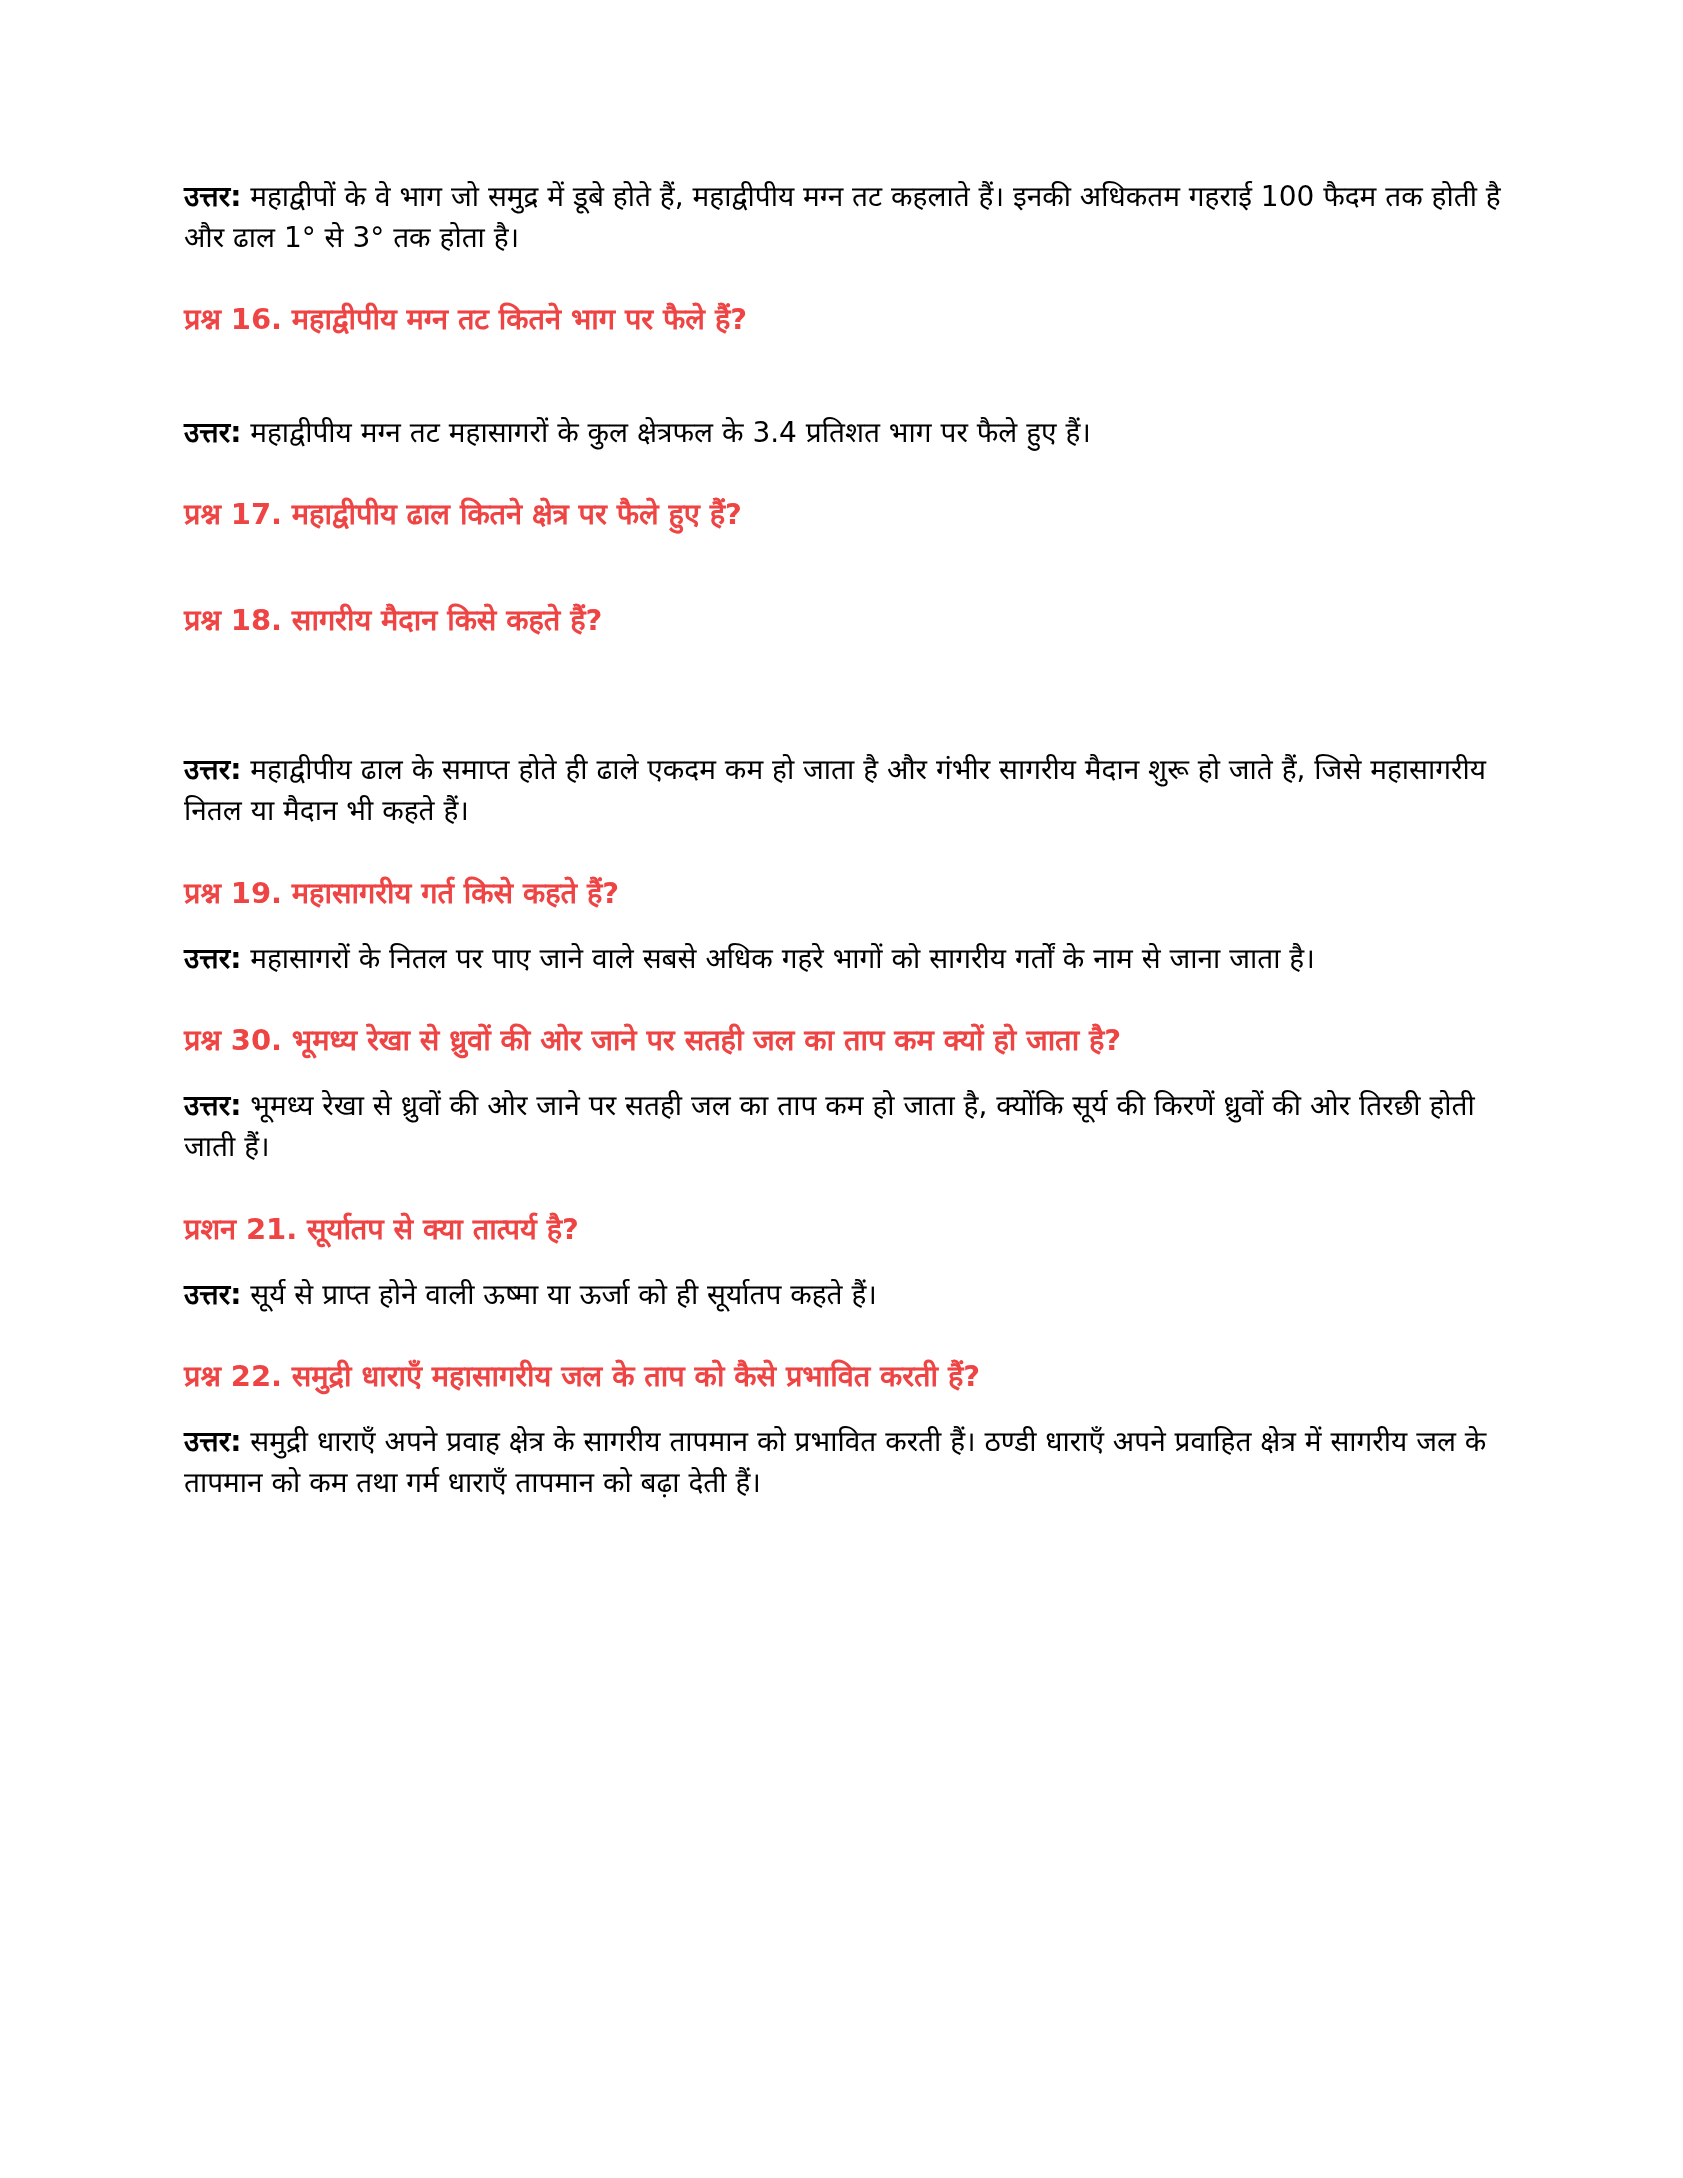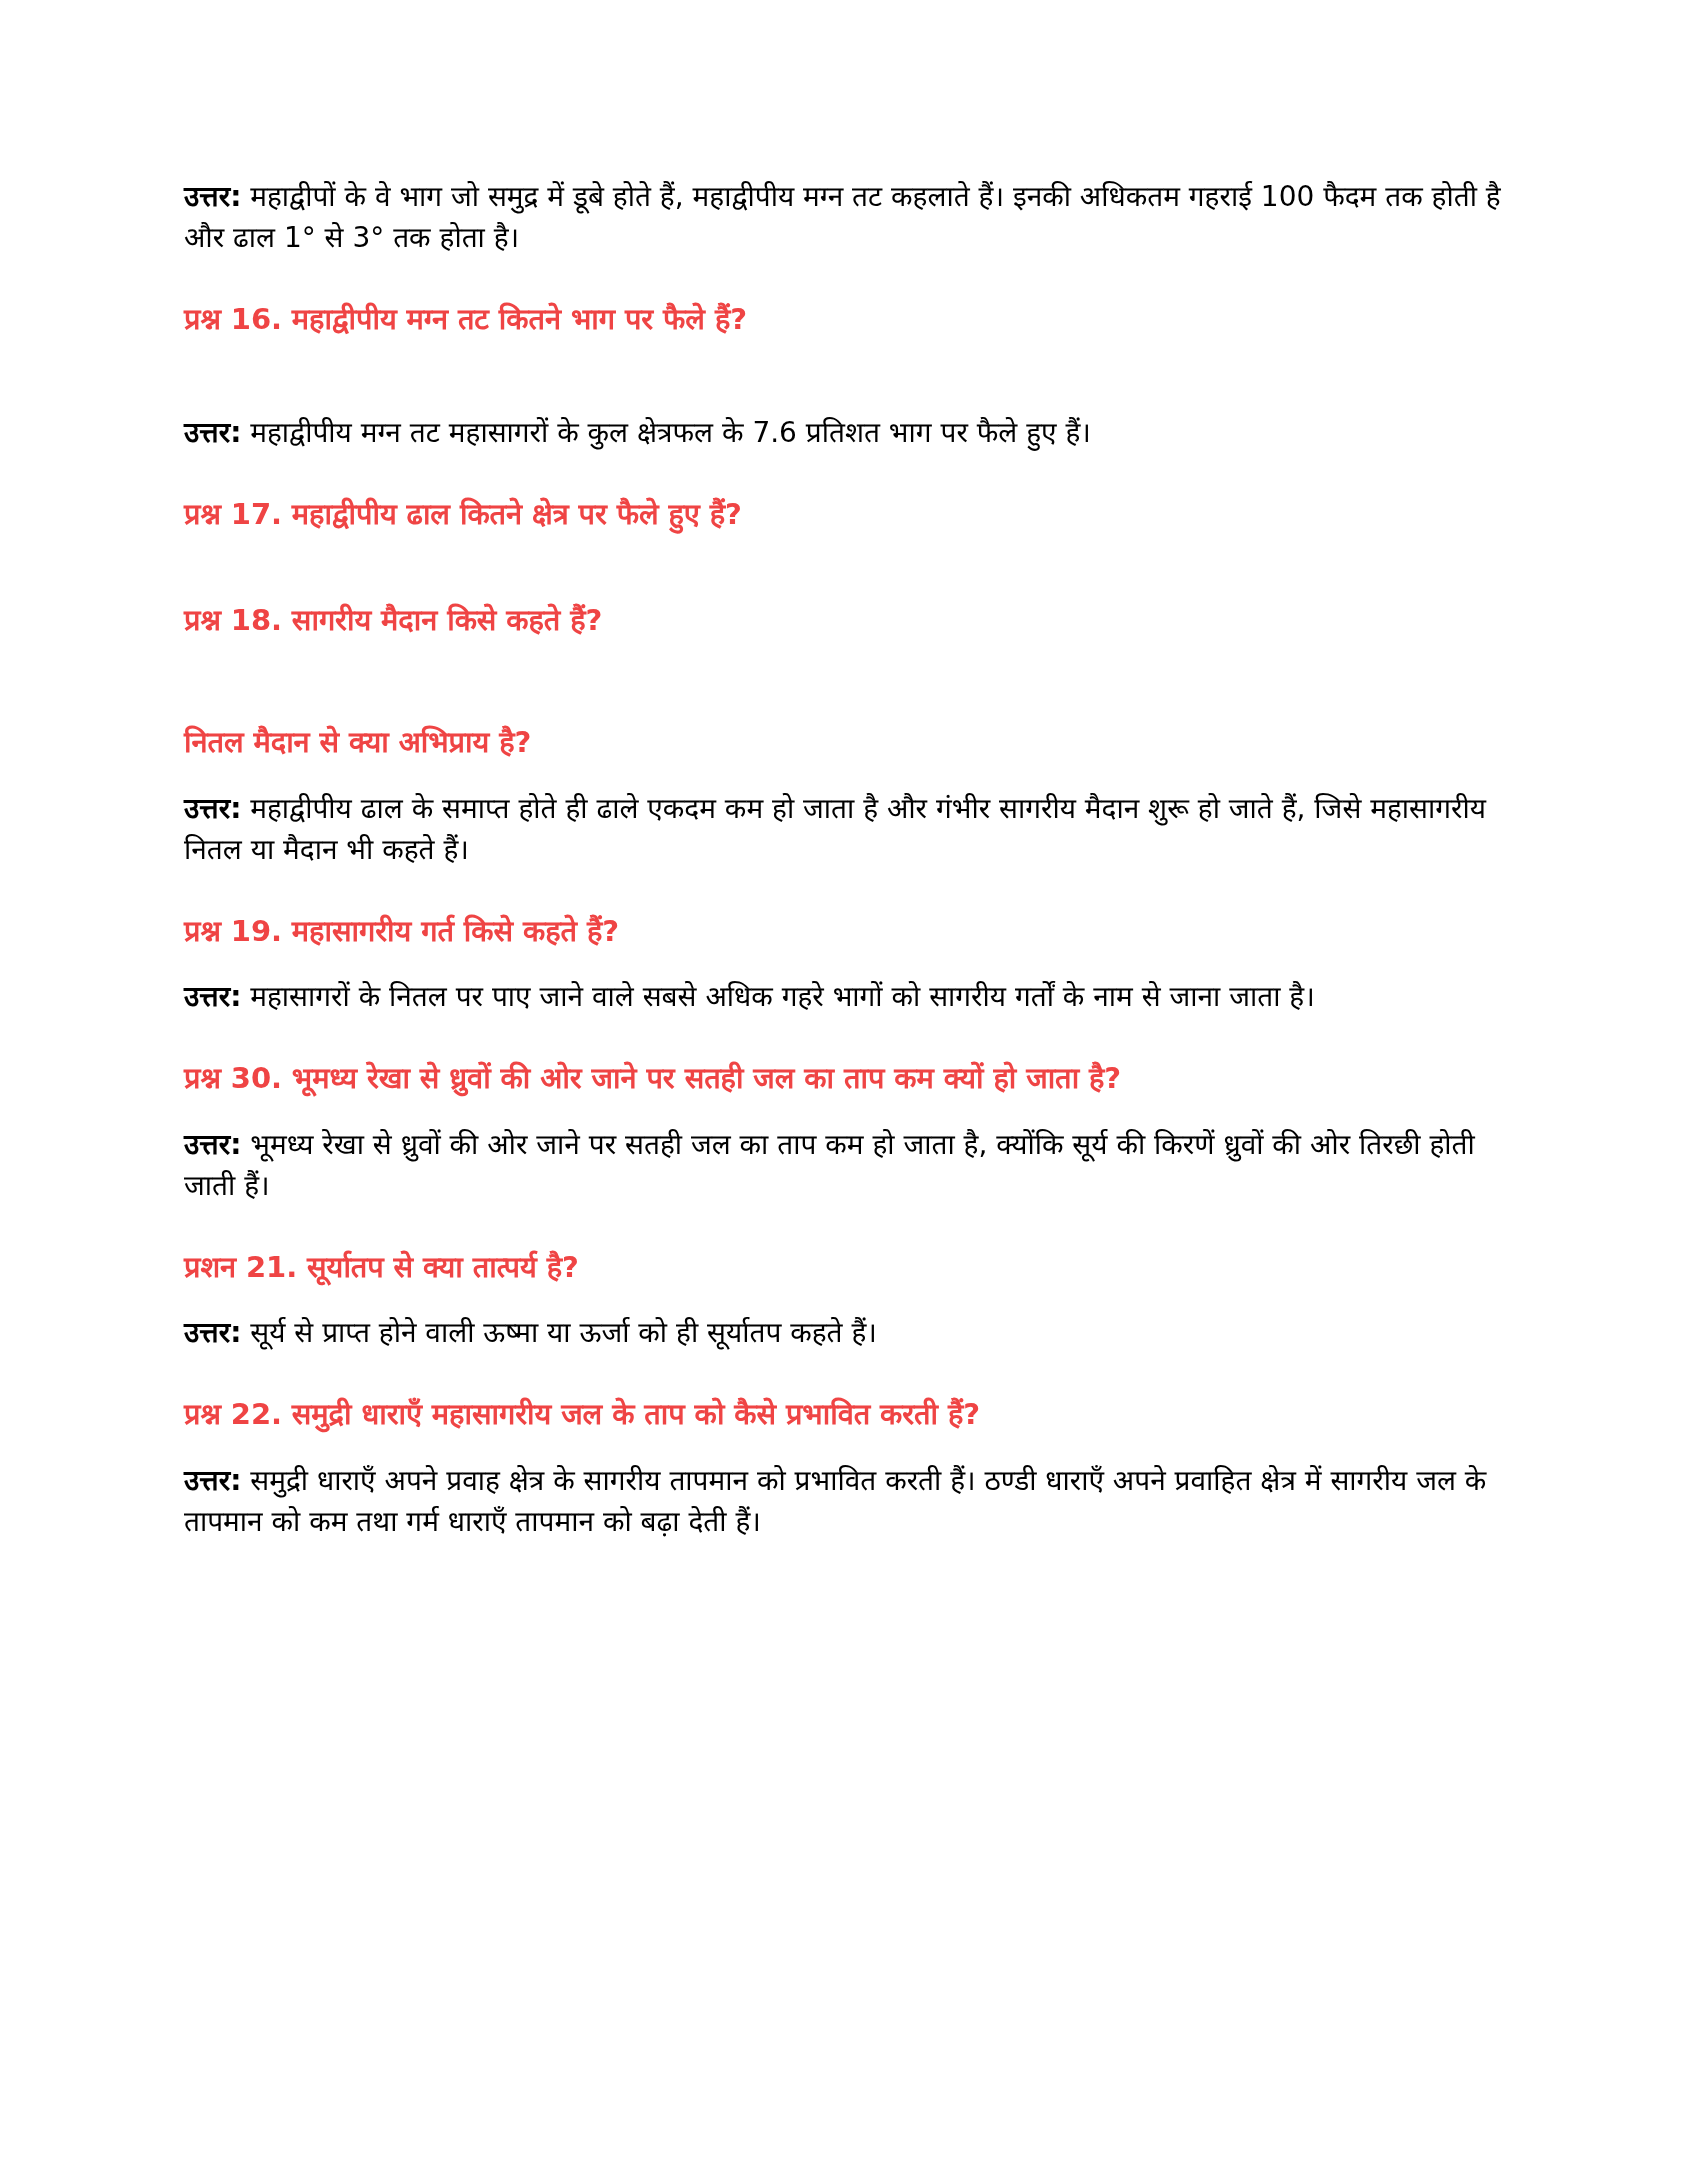--- a/index.html
+++ b/index.html
@@ -69,40 +69,39 @@
       <span class="a-label">उत्तर:</span><span> महाद्वीपों के वे भाग जो समुद्र में डूबे होते हैं, महाद्वीपीय मग्न तट कहलाते हैं। इनकी अधिकतम गहराई 100 फैदम तक होती है और ढाल 1° से 3° तक होता है।</span>
     </p>
 
     <div class="gap-md"></div>
 
     <h2 class="q-heading">प्रश्न 16. महाद्वीपीय मग्न तट कितने भाग पर फैले हैं?</h2>
 
     <div class="gap-xl"></div>
 
     <p class="a-para">
-      <span class="a-label">उत्तर:</span><span> महाद्वीपीय मग्न तट महासागरों के कुल क्षेत्रफल के 7.6 प्रतिशत भाग पर फैले हुए हैं।</span>
+      <span class="a-label">उत्तर:</span><span> महाद्वीपीय मग्न तट महासागरों के कुल क्षेत्रफल के 3.4 प्रतिशत भाग पर फैले हुए हैं।</span>
     </p>
 
     <div class="gap-md"></div>
 
     <h2 class="q-heading">प्रश्न 17. महाद्वीपीय ढाल कितने क्षेत्र पर फैले हुए हैं?</h2>
 
     <div class="gap-sm"></div>
 
 
     <div class="gap-md"></div>
 
     <h2 class="q-heading">प्रश्न 18. सागरीय मैदान किसे कहते हैं?</h2>
 
     <div class="gap-md"></div>
 
 
     <div class="gap-md"></div>
 
-    <h2 class="q-heading">नितल मैदान से क्या अभिप्राय है?</h2>
 
     <div class="gap-sm"></div>
 
     <p class="a-para">
       <span class="a-label">उत्तर:</span><span> महाद्वीपीय ढाल के समाप्त होते ही ढाले एकदम कम हो जाता है और गंभीर सागरीय मैदान शुरू हो जाते हैं, जिसे महासागरीय नितल या मैदान भी कहते हैं।</span>
     </p>
 
     <div class="gap-md"></div>
 
     <h2 class="q-heading">प्रश्न 19. महासागरीय गर्त किसे कहते हैं?</h2>

